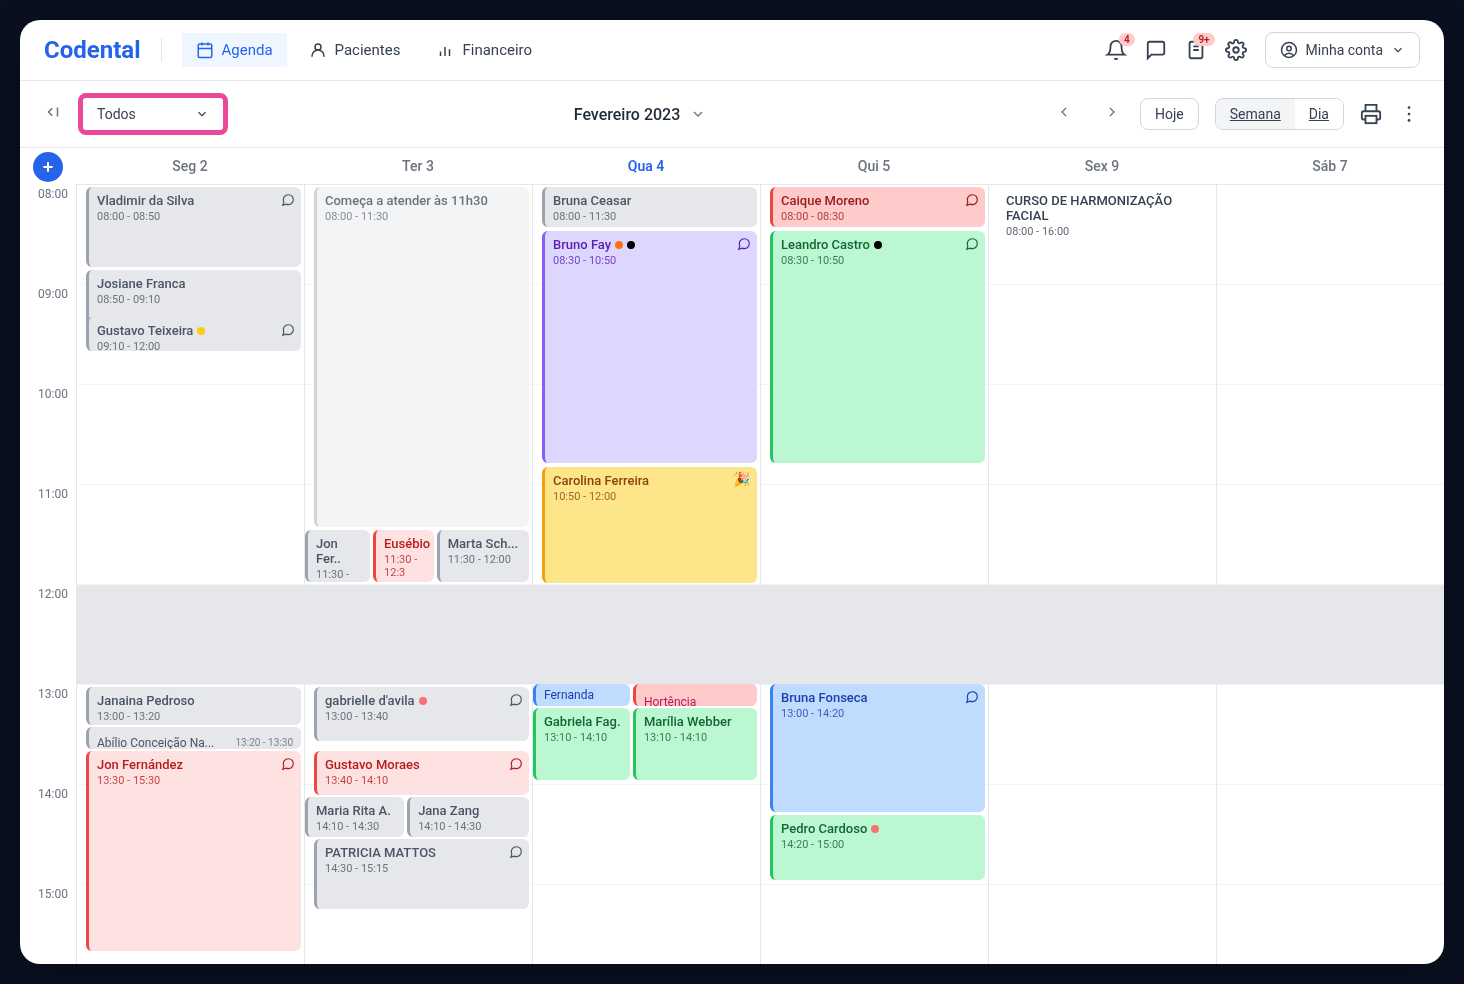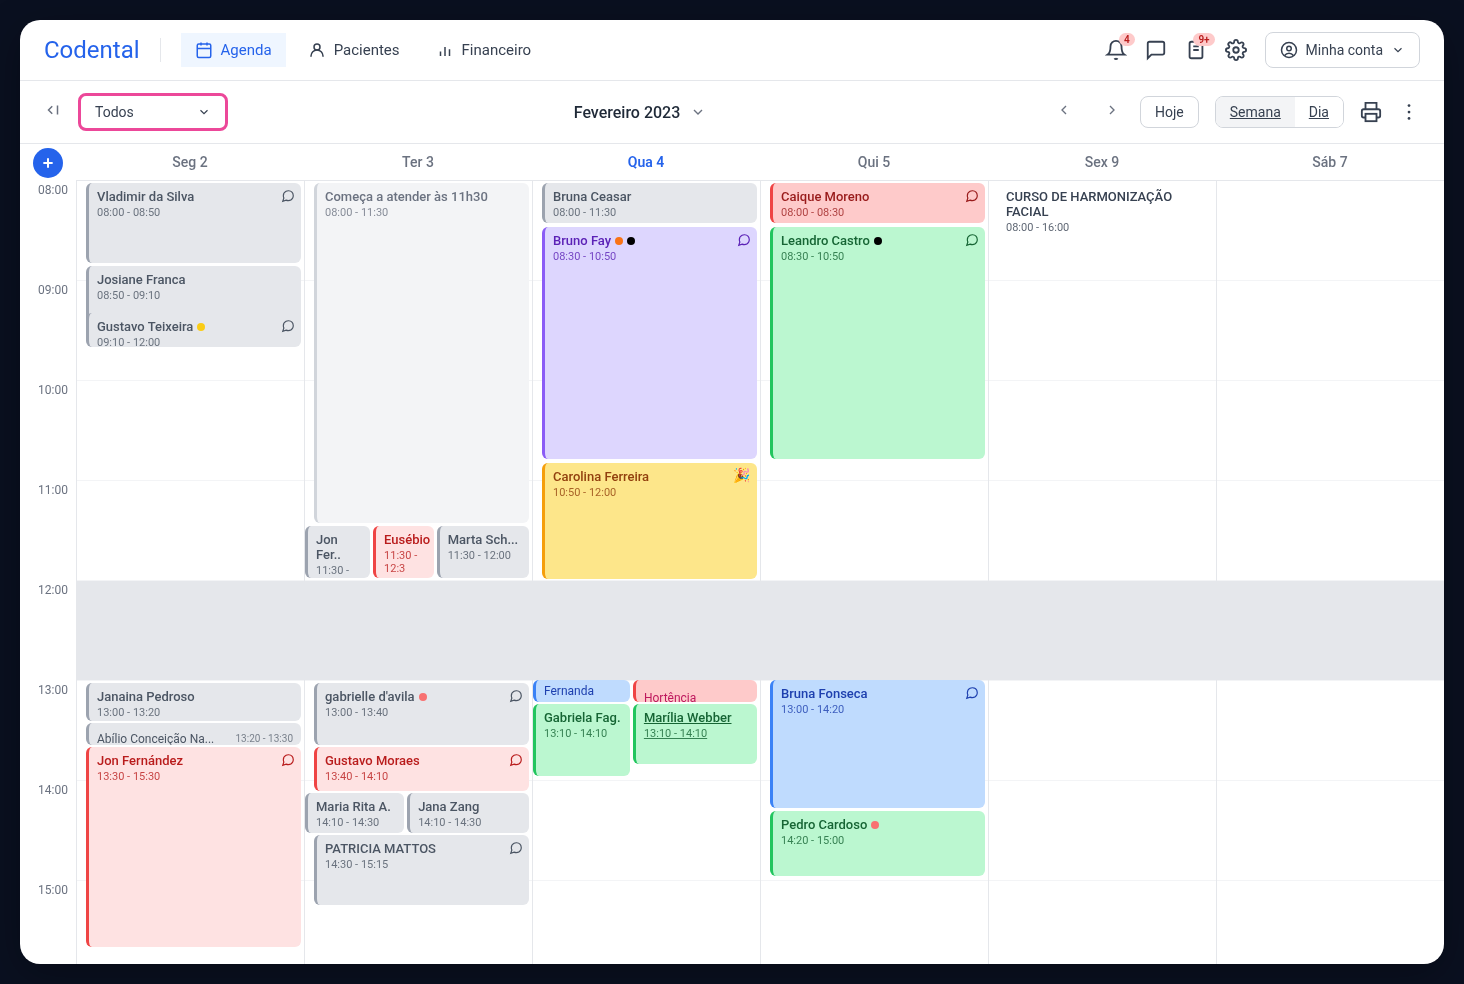--- a/index.html
+++ b/index.html
@@ -1,33 +1,33 @@
 <!DOCTYPE html>
 <html><head>
 <meta charset="utf-8">
 <style>
 * { margin: 0; padding: 0; box-sizing: border-box; font-family: -apple-system, BlinkMacSystemFont, 'Segoe UI', Roboto, sans-serif; }
 body { background: #0a1020; padding: 20px; }
 .app-window { background: #fff; border-radius: 20px; width: 1424px; height: 944px; margin: 0 auto; overflow: hidden; display: flex; flex-direction: column; box-shadow: 0 10px 40px rgba(0,0,0,0.3); }
 .top-bar { display: flex; align-items: center; padding: 12px 24px; border-bottom: 1px solid #e5e7eb; gap: 20px; }
-.logo { font-size: 24px; font-weight: 400; color: #2563eb; }
+.logo { font-size: 24px; font-weight: 700; color: #2563eb; }
 .divider-v { width: 1px; height: 24px; background: #e5e7eb; }
 .nav-items { display: flex; gap: 8px; }
 .nav-item { display: flex; align-items: center; gap: 8px; padding: 8px 14px; border-radius: 0; cursor: pointer; color: #374151; font-size: 15px; }
 .nav-item.active { background: #eff6ff; color: #2563eb; }
 .nav-item svg { width: 18px; height: 18px; }
 .top-spacer { flex: 1; }
 .top-icons { display: flex; align-items: center; gap: 18px; }
 .icon-btn { position: relative; cursor: pointer; color: #374151; display: flex; align-items: center; justify-content: center; }
 .icon-btn svg { width: 22px; height: 22px; }
 .badge { position: absolute; top: -6px; right: -8px; background: #fecaca; color: #b91c1c; font-size: 10px; font-weight: 600; border-radius: 10px; padding: 1px 5px; min-width: 14px; text-align: center; }
 .account-btn { display: flex; align-items: center; gap: 8px; padding: 8px 14px; border: 1px solid #d1d5db; border-radius: 8px; cursor: pointer; color: #374151; font-size: 14px; }
 .toolbar { display: flex; align-items: center; padding: 12px 24px; border-bottom: 1px solid #e5e7eb; gap: 16px; }
 .collapse-btn { cursor: pointer; color: #6b7280; }
-.filter-select { display: flex; align-items: center; justify-content: space-between; padding: 8px 14px; border: 3px solid #ec4899; border-radius: 8px; cursor: pointer; min-width: 150px; font-size: 14px; color: #374151; }
+.filter-select { display: flex; align-items: center; justify-content: space-between; padding: 8px 14px; border: 5px solid #ec4899; border-radius: 8px; cursor: pointer; min-width: 150px; font-size: 14px; color: #374151; }
 .month-picker { flex: 1; display: flex; align-items: center; justify-content: center; gap: 10px; font-size: 16px; font-weight: 500; color: #1f2937; cursor: pointer; }
 .nav-arrows { display: flex; gap: 24px; }
 .arrow-btn { cursor: pointer; color: #6b7280; padding: 4px; }
 .today-btn { padding: 7px 14px; border: 1px solid #d1d5db; border-radius: 8px; cursor: pointer; font-size: 14px; color: #374151; background: #fff; }
 .view-toggle { display: flex; border: 1px solid #d1d5db; border-radius: 8px; overflow: hidden; }
 .view-btn { padding: 7px 14px; cursor: pointer; font-size: 14px; color: #374151; background: #fff; text-decoration: underline; }
 .view-btn.active { background: #f3f4f6; }
 .day-headers { display: flex; border-bottom: 1px solid #e5e7eb; }
 .day-header { flex: 1; text-align: center; padding: 10px 0; font-size: 14px; color: #6b7280; font-weight: 500; }
 .day-header.today { color: #2563eb; font-weight: 600; }
@@ -267,21 +267,21 @@
             <div class="event-time">11:30 - 12:3</div>
           </div>
           <div class="event" style="top: 345px; height: 52px; background: rgb(254, 226, 226); border-left-color: rgb(239, 68, 68); color: rgb(185, 28, 28); left: 30%; right: auto; width: calc(28% - 3px);">
             <div class="event-title">Eusébio</div>
             <div class="event-time">11:30 - 12:3</div>
           </div>
           <div class="event" style="top: 345px; height: 52px; background: rgb(229, 231, 235); border-left-color: rgb(156, 163, 175); color: rgb(75, 85, 99); left: 58%; right: auto; width: calc(42% - 3px);">
             <div class="event-title">Marta Sch...</div>
             <div class="event-time">11:30 - 12:00</div>
           </div>
-          <div class="event" style="top: 502px; height: 62px; background: rgb(229, 231, 235); border-left-color: rgb(156, 163, 175); color: rgb(75, 85, 99);">
+          <div class="event" style="top: 502px; height: 54px; background: rgb(229, 231, 235); border-left-color: rgb(156, 163, 175); color: rgb(75, 85, 99);">
             <div class="event-title">gabrielle d'avila<span class="dot" style="background:#f87171"></span></div>
             <div class="event-time">13:00 - 13:40</div>
             <svg class="chat-ic" viewBox="0 0 24 24" fill="none" stroke="currentColor" stroke-width="2">
               <path d="M21 11.5a8.38 8.38 0 0 1-.9 3.8 8.5 8.5 0 0 1-7.6 4.7 8.38 8.38 0 0 1-3.8-.9L3 21l1.9-5.7a8.38 8.38 0 0 1-.9-3.8 8.5 8.5 0 0 1 4.7-7.6 8.38 8.38 0 0 1 3.8-.9h.5a8.48 8.48 0 0 1 8 8v.5z"></path>
             </svg>
           </div>
           <div class="event" style="top: 566px; height: 44px; background: rgb(254, 226, 226); border-left-color: rgb(239, 68, 68); color: rgb(185, 28, 28);">
             <div class="event-title">Gustavo Moraes</div>
             <div class="event-time">13:40 - 14:10</div>
             <svg class="chat-ic" viewBox="0 0 24 24" fill="none" stroke="currentColor" stroke-width="2">
@@ -334,21 +334,21 @@
             <span style="font-size:10px;opacity:.7"></span>
           </div>
           <div class="event" style="top: 499px; height: 22px; background: rgb(254, 202, 202); border-left-color: rgb(239, 68, 68); color: #be185d; left: 44%; right: auto; width: calc(56% - 3px); display: flex; align-items: center; justify-content: space-between; padding-top: 16px; padding-bottom: 2px;">
             <span style="font-size:12px">Hortência</span>
             <span style="font-size:10px;opacity:.7"></span>
           </div>
           <div class="event" style="top: 523px; height: 72px; background: rgb(187, 247, 208); border-left-color: rgb(34, 197, 94); color: rgb(22, 101, 52); left: 0%; right: auto; width: calc(44% - 3px);">
             <div class="event-title">Gabriela Fag.</div>
             <div class="event-time">13:10 - 14:10</div>
           </div>
-          <div class="event" style="top: 523px; height: 60px; background: rgb(187, 247, 208); border-left-color: rgb(34, 197, 94); color: rgb(22, 101, 52); left: 44%; right: auto; width: calc(56% - 3px); text-decoration: underline;">
+          <div class="event" style="top: 523px; height: 72px; background: rgb(187, 247, 208); border-left-color: rgb(34, 197, 94); color: rgb(22, 101, 52); left: 44%; right: auto; width: calc(56% - 3px);">
             <div class="event-title">Marília Webber</div>
             <div class="event-time">13:10 - 14:10</div>
           </div>
         </div>
         <div class="day-col">
           <div class="hour-line"></div>
           <div class="hour-line"></div>
           <div class="hour-line"></div>
           <div class="hour-line"></div>
           <div class="hour-line break"></div>

